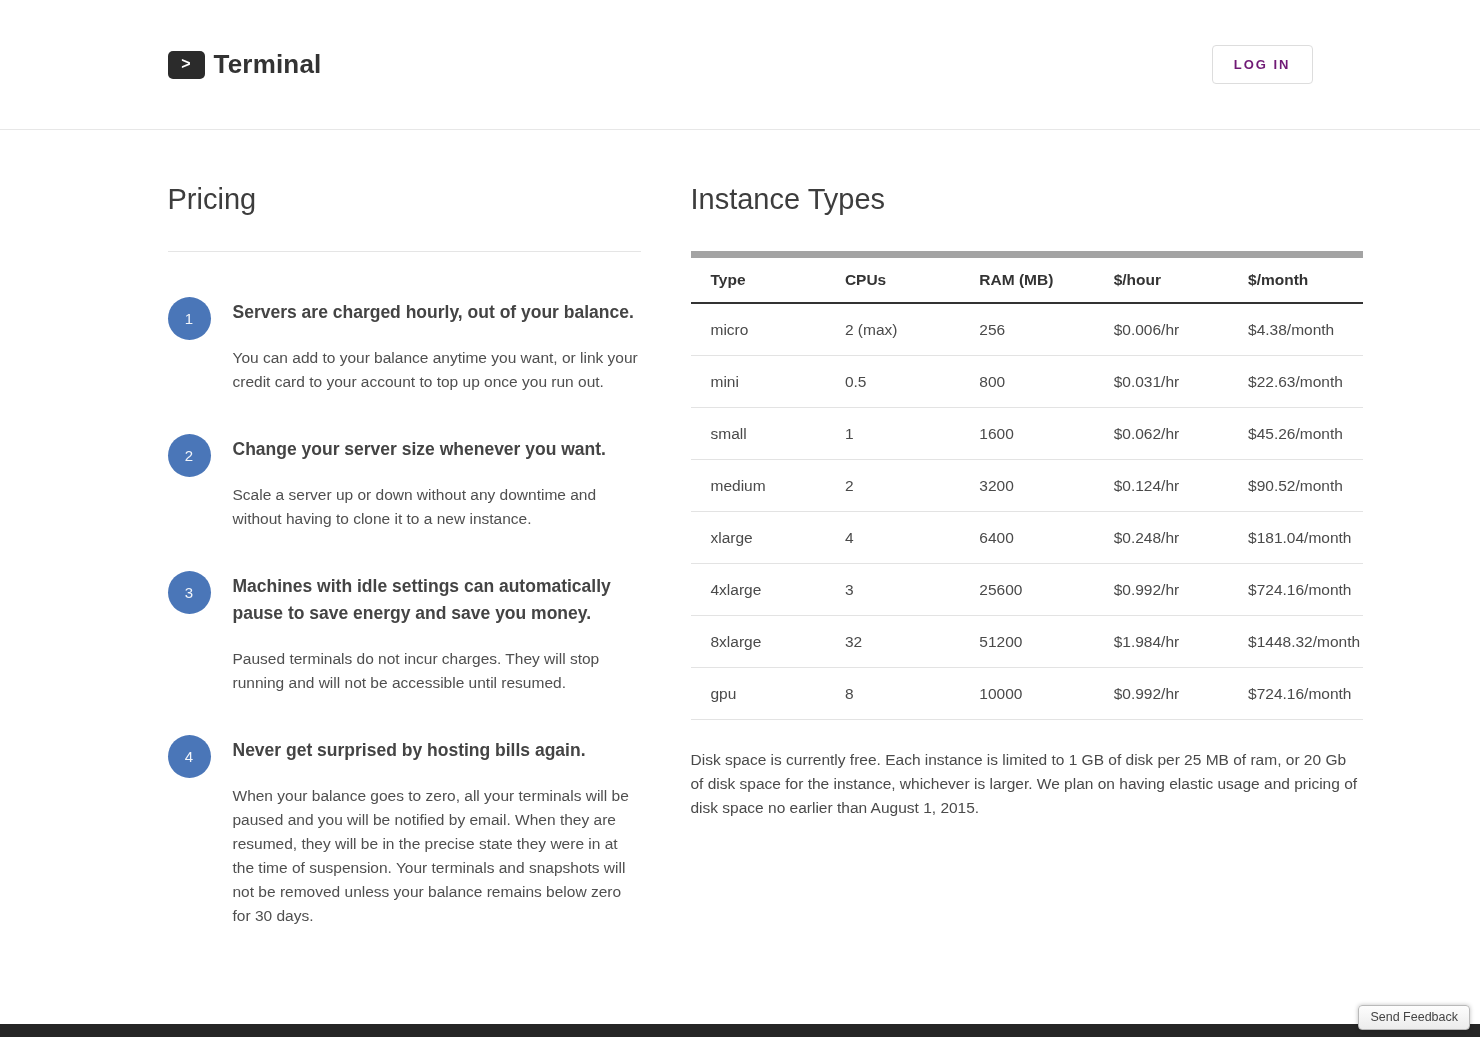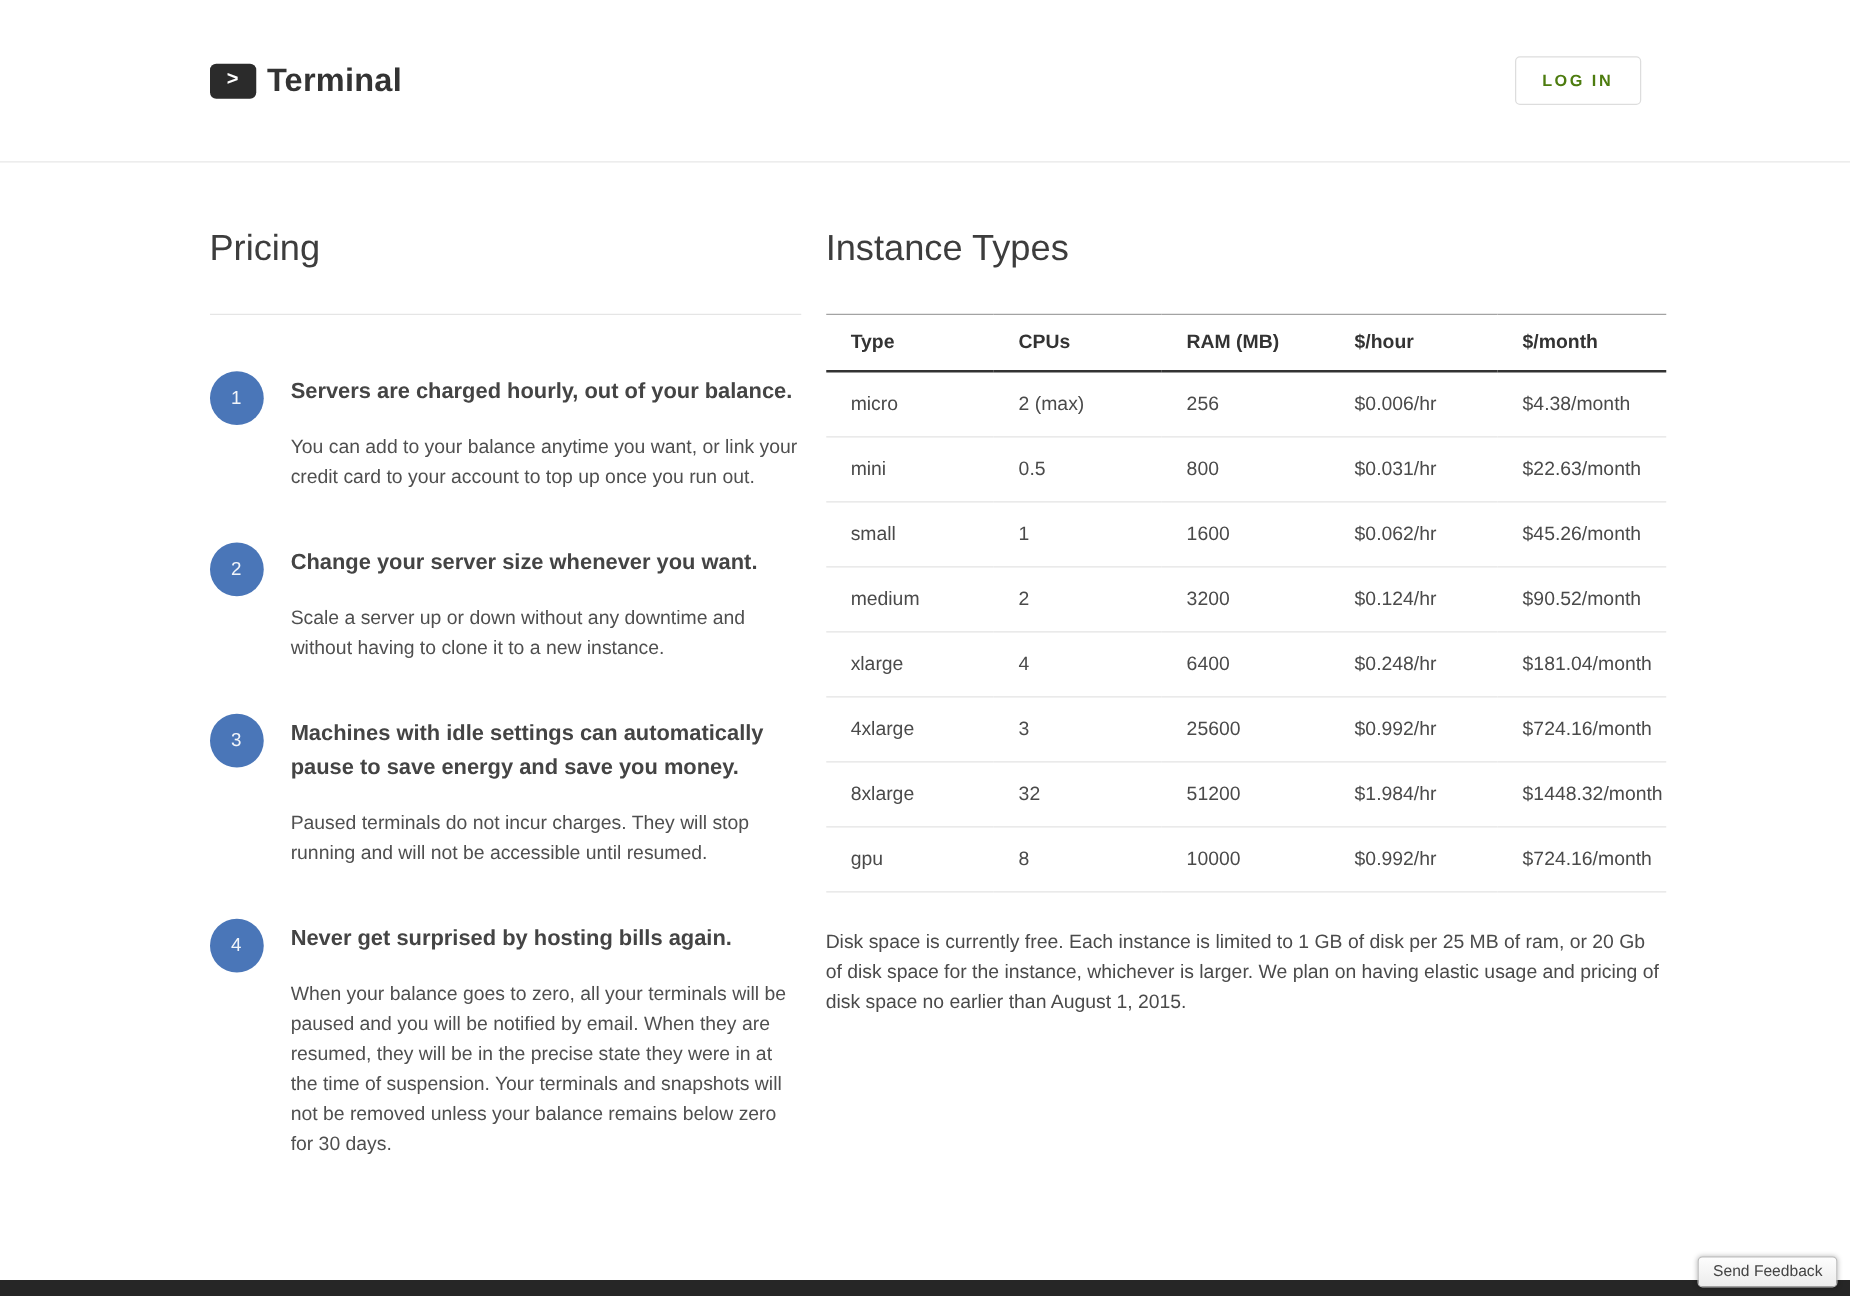--- a/index.html
+++ b/index.html
@@ -40,32 +40,32 @@
   .brand-name {
     font-size: 26px;
     font-weight: bold;
     color: #333333;
     letter-spacing: 0.2px;
   }
   .login-btn {
     background: #ffffff;
     border: 1px solid #dddddd;
     border-radius: 4px;
-    color: #4d7c0f;
+    color: #701a75;
     font-family: inherit;
     font-size: 13px;
     font-weight: bold;
     letter-spacing: 2px;
     padding: 11px 21px;
     cursor: pointer;
   }
 
   
   .main { padding-top: 50px; }
-  .row { display: flex; align-items: flex-start; }
+  .row { display: flex; gap: 30px; align-items: flex-start; }
   .col-left  { width: 473px; flex: none; }
   .col-right { width: 672px; flex: none; margin-left: 20px; }
 
   h1.section-title {
     font-size: 29px;
     font-weight: 400;
     color: #3d3d3d;
     line-height: 1.35;
     margin: 0 0 32px 0;
   }
@@ -110,21 +110,21 @@
     width: 100%;
     border-collapse: collapse;
     table-layout: fixed;
   }
   .instance-table th {
     text-align: left;
     font-size: 15.5px;
     font-weight: bold;
     color: #333333;
     padding: 13px 8px 13px 20px;
-    border-top: 1px solid #a3a3a3;
+    border-top: 7px solid #a3a3a3;
     border-bottom: 2px solid #333333;
   }
   .instance-table td {
     font-size: 15.5px;
     color: #4a4a4a;
     padding: 17px 8px 16px 20px;
     border-bottom: 1px solid #e3e3e3;
   }
   .table-note {
     margin-top: 28px;

